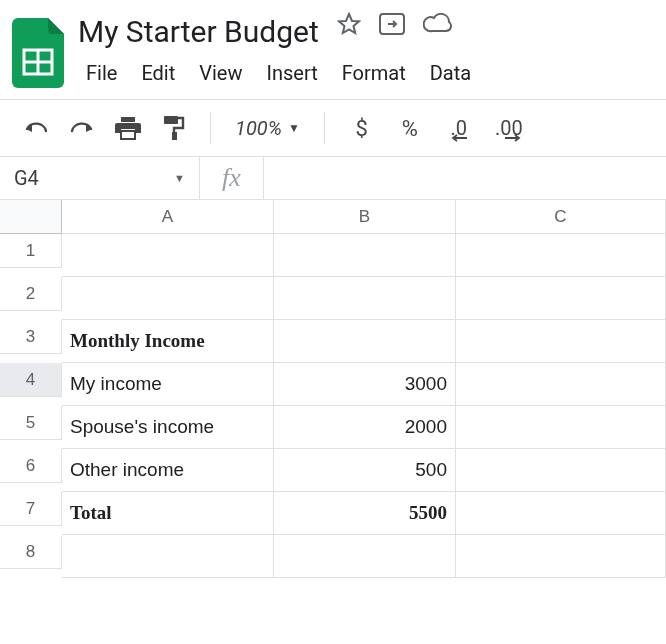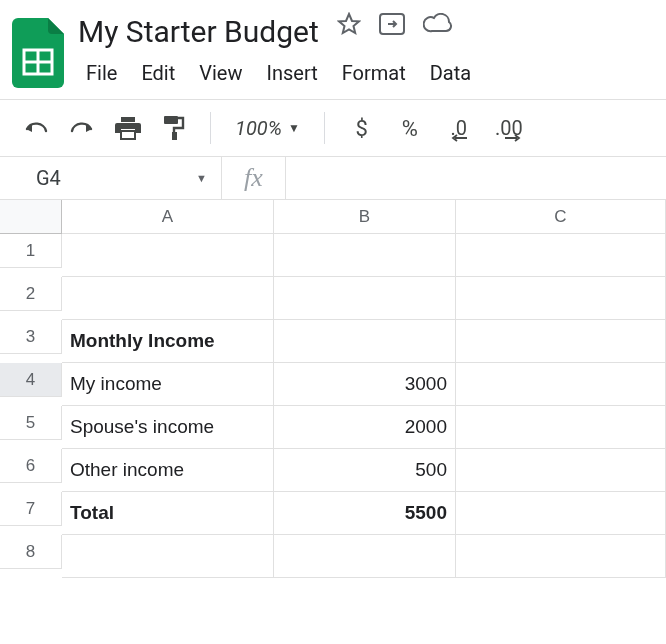--- a/index.html
+++ b/index.html
@@ -119,21 +119,20 @@
   .name-box {
     width: 200px;
     height: 100%;
     display: flex;
     align-items: center;
     justify-content: space-between;
     padding: 0 14px;
     font-size: 20px;
     color: #3c4043;
     border-right: 1px solid #e0e0e0;
-    margin-left: 22px;
   }
   .name-caret { font-size: 11px; color: #606368; }
   .fx-symbol {
     width: 64px;
     font-family: Georgia, 'Times New Roman', serif;
     font-style: italic;
     font-size: 26px;
     color: #9aa0a6;
     text-align: center;
     border-right: 1px solid #e0e0e0;
@@ -183,21 +182,21 @@
     border-right: 1px solid #e0e0e0;
     border-bottom: 1px solid #e0e0e0;
     padding: 0 8px;
     height: 43px;
     display: flex;
     align-items: center;
     font-size: 19px;
     background: #fff;
   }
   .cell.right { justify-content: flex-end; }
-  .cell.bold { font-weight: 700; }
+  .cell.bold { font-weight: 700; font-family: Liberation Serif, serif; }
 </style>
 </head>
 <body>
 
 <div class="header">
   <div class="doc-icon">
     <svg viewBox="0 0 52 70" width="52" height="70">
       <path d="M6 0 h30 l16 16 v48 a6 6 0 0 1 -6 6 H6 a6 6 0 0 1 -6 -6 V6 a6 6 0 0 1 6 -6 Z" fill="#0f9d58"></path>
       <path d="M36 0 l16 16 h-12 a4 4 0 0 1 -4 -4 Z" fill="#0a7e45"></path>
       <g stroke="#fff" stroke-width="3" fill="none">

